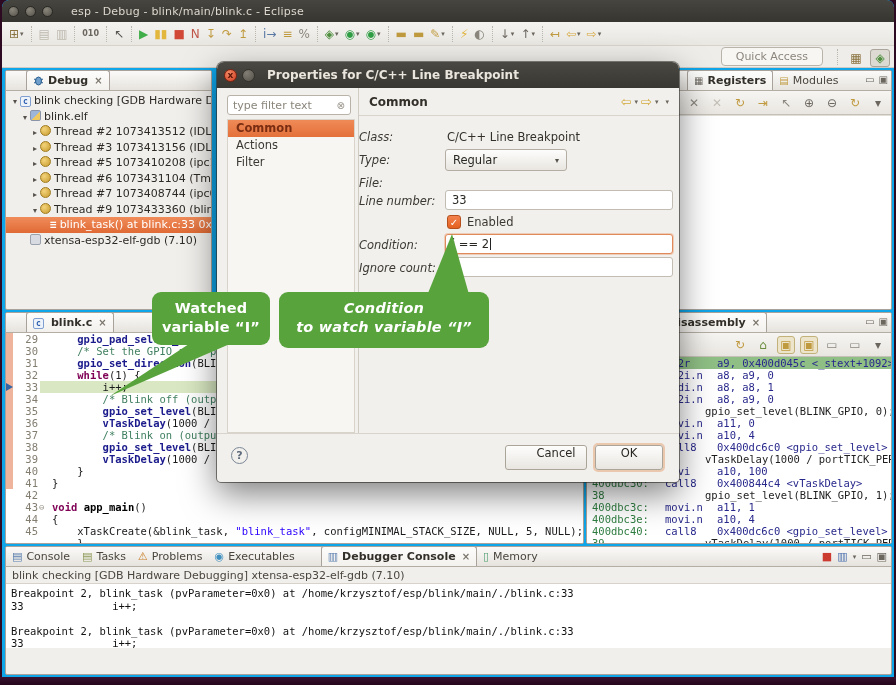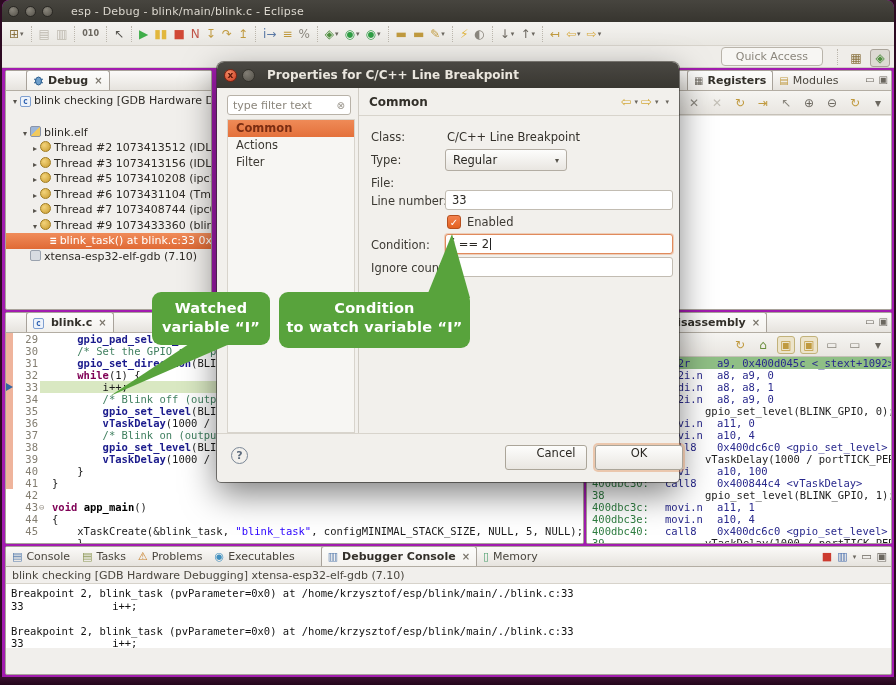--- a/index.html
+++ b/index.html
@@ -1,18 +1,18 @@
 <!DOCTYPE html>
 <html><head>
 <meta charset="utf-8">
 <style>
   html,body{margin:0;padding:0;width:896px;height:685px;background:#2d0a22;overflow:hidden;
     font-family:"DejaVu Sans","Liberation Sans",sans-serif;-webkit-font-smoothing:antialiased;}
   *{box-sizing:border-box;}
-  .window{position:absolute;left:2px;top:0;width:892px;height:677px;background:#a21caf;
+  .window{position:absolute;left:2px;top:0;width:892px;height:677px;background:#0ea5e9;
     border-radius:7px 7px 0 0;overflow:hidden;}
   
   .titlebar{position:absolute;left:0;top:0;right:0;height:22px;background:linear-gradient(#47453f,#37352f);
     display:flex;align-items:center;border-radius:7px 7px 0 0;}
   .winbtn{width:11px;height:11px;border-radius:50%;background:radial-gradient(circle at 35% 30%,#8a867c,#55524a);
     border:1px solid #2a2824;margin-left:6px;}
   .titlebar .title{color:#dcd8cf;font-size:11px;margin-left:18px;letter-spacing:.2px;}
   
   .toolbar1{position:absolute;left:0;top:22px;right:0;height:24px;background:linear-gradient(#f4f3f0,#e9e7e2);
     border-bottom:1px solid #d7d3cb;display:flex;align-items:center;padding-left:4px;}
@@ -105,21 +105,21 @@
     border-radius:3px;font-size:11px;color:#8b867c;display:flex;align-items:center;padding:0 5px;}
   .dlg-filter .clr{margin-left:auto;color:#9a958c;font-size:10px;}
   .dlg-list{position:absolute;left:10px;top:57px;width:128px;height:314px;background:#f7f6f3;border:1px solid #d8d4cc;}
   .dlg-item{height:17px;line-height:17px;font-size:11.5px;color:#3c3933;padding-left:8px;}
   .dlg-item.sel{background:linear-gradient(#ef8a57,#e4713b);color:#7b2d12;font-weight:bold;}
   .dlg-right{position:absolute;left:141px;top:26px;right:0;bottom:49px;border-left:1px solid #d0ccc4;}
   .dlg-head{position:absolute;left:10px;top:7px;font-size:12px;font-weight:bold;color:#33302a;}
   .dlg-nav{position:absolute;right:10px;top:6px;display:flex;align-items:center;gap:3px;color:#d3a93c;font-size:13px;}
   .dlg-nav .sm{font-size:7px;color:#6b675f;}
   .dlg-hsep{position:absolute;left:0;top:27px;right:0;border-top:1px solid #d8d4cc;}
-  .fld-label{position:absolute;left:12px;font-size:11.5px;color:#3c3933;}
+  .fld-label{position:absolute;left:0;font-size:11.5px;color:#3c3933;font-style:italic;}
   .fld-value{position:absolute;left:88px;font-size:11.5px;color:#33302a;}
   .fld-input{position:absolute;left:86px;width:228px;height:20px;background:#fff;border:1px solid #c2bcb2;border-radius:3px;
     font-size:11.5px;color:#2b2823;display:flex;align-items:center;padding:0 6px;}
   .fld-input.focus{border:1px solid #e08a5c;box-shadow:0 0 0 1px rgba(230,140,90,.35);}
   .caret{display:inline-block;width:1px;height:12px;background:#222;margin-left:1px;}
   .dd{position:absolute;left:86px;width:122px;height:22px;background:linear-gradient(#fdfdfc,#e9e6e1);
     border:1px solid #b3ada3;border-radius:3px;font-size:11.5px;color:#2b2823;display:flex;align-items:center;padding:0 7px;}
   .dd .arr{margin-left:auto;font-size:8px;color:#55524a;}
   .chk{position:absolute;left:88px;width:14px;height:14px;background:linear-gradient(#f3824f,#e4611f);border:1px solid #b64f1e;
     border-radius:3px;color:#fff;font:bold 10px/13px "DejaVu Sans",sans-serif;text-align:center;}
@@ -268,21 +268,21 @@
             <line x1="1" y1="8" x2="3" y2="7" stroke="#2d5f8f"></line>
             <line x1="10" y1="4" x2="8" y2="5" stroke="#2d5f8f"></line>
             <line x1="10" y1="8" x2="8" y2="7" stroke="#2d5f8f"></line>
           </svg>
         <span>Debug</span>
         <span class="close">×</span>
       </span>
     </div>
     <div class="tree" id="debug-tree">
         <div class="trow" style="padding-left: 4px;"><span class="texp">▾</span><span class="ic ic-capp">c</span><span>blink checking [GDB Hardware Debug</span></div>
-        <div class="trow" style="padding-left: 14px; margin-top: 16px;"><span class="texp">▾</span><span class="ic ic-elf"></span><span>blink.elf</span></div>
+        <div class="trow" style="padding-left: 14px;"><span class="texp">▾</span><span class="ic ic-elf"></span><span>blink.elf</span></div>
         <div class="trow" style="padding-left: 24px;"><span class="texp">▸</span><span class="ic ic-thread"></span><span>Thread #2 1073413512 (IDLE : Runn</span></div>
         <div class="trow" style="padding-left: 24px;"><span class="texp">▸</span><span class="ic ic-thread"></span><span>Thread #3 1073413156 (IDLE) (Susp</span></div>
         <div class="trow" style="padding-left: 24px;"><span class="texp">▸</span><span class="ic ic-thread"></span><span>Thread #5 1073410208 (ipc1) (Susp</span></div>
         <div class="trow" style="padding-left: 24px;"><span class="texp">▸</span><span class="ic ic-thread"></span><span>Thread #6 1073431104 (Tmr Svc) (S</span></div>
         <div class="trow" style="padding-left: 24px;"><span class="texp">▸</span><span class="ic ic-thread"></span><span>Thread #7 1073408744 (ipc0) (Susp</span></div>
         <div class="trow" style="padding-left: 24px;"><span class="texp">▾</span><span class="ic ic-thread"></span><span>Thread #9 1073433360 (blink_task</span></div>
         <div class="trow sel" style="padding-left: 34px;"><span class="texp"></span><span class="ic ic-frame">≡</span><span>blink_task() at blink.c:33 0x400db</span></div>
         <div class="trow" style="padding-left: 14px;"><span class="texp"></span><span class="ic ic-gdb"></span><span>xtensa-esp32-elf-gdb (7.10)</span></div>
       </div>
   </div>
@@ -492,32 +492,32 @@
       </span>
 
       <span class="fld-label" style="top:173px;">Ignore count:</span>
       <span class="fld-input" style="top:169px;">
         <span>0</span>
       </span>
     </div>
     <div class="dlg-footer">
       <span class="help-circ">?</span>
       <span class="btn" style="left:288px;width:82px;padding-left:20px;">Cancel</span>
-      <span class="btn focus" style="left:378px;width:88px;text-align:center;">OK</span>
+      <span class="btn focus" style="left:378px;width:68px;text-align:center;">OK</span>
     </div>
   </div>
 
   <svg class="co-svg" width="892" height="677">
     <polygon points="193,340 237,340 108,396" fill="#58a33c"></polygon>
     <polygon points="424,298 468,298 450,234" fill="#58a33c"></polygon>
   </svg>
 
   <div class="callout" style="left:150px;top:292px;width:118px;height:53px;">
     <div>Watched</div>
     <div>variable “I”</div>
   </div>
-  <div class="callout" style="left:277px;top:292px;width:191px;height:56px;">
+  <div class="callout" style="left:277px;top:292px;width:210px;height:56px;font-style:italic;">
     <div>Condition</div>
     <div>to watch variable “I”</div>
   </div>
 
 </div>
 <div class="bottom-strip"></div>
 
 </body></html>

